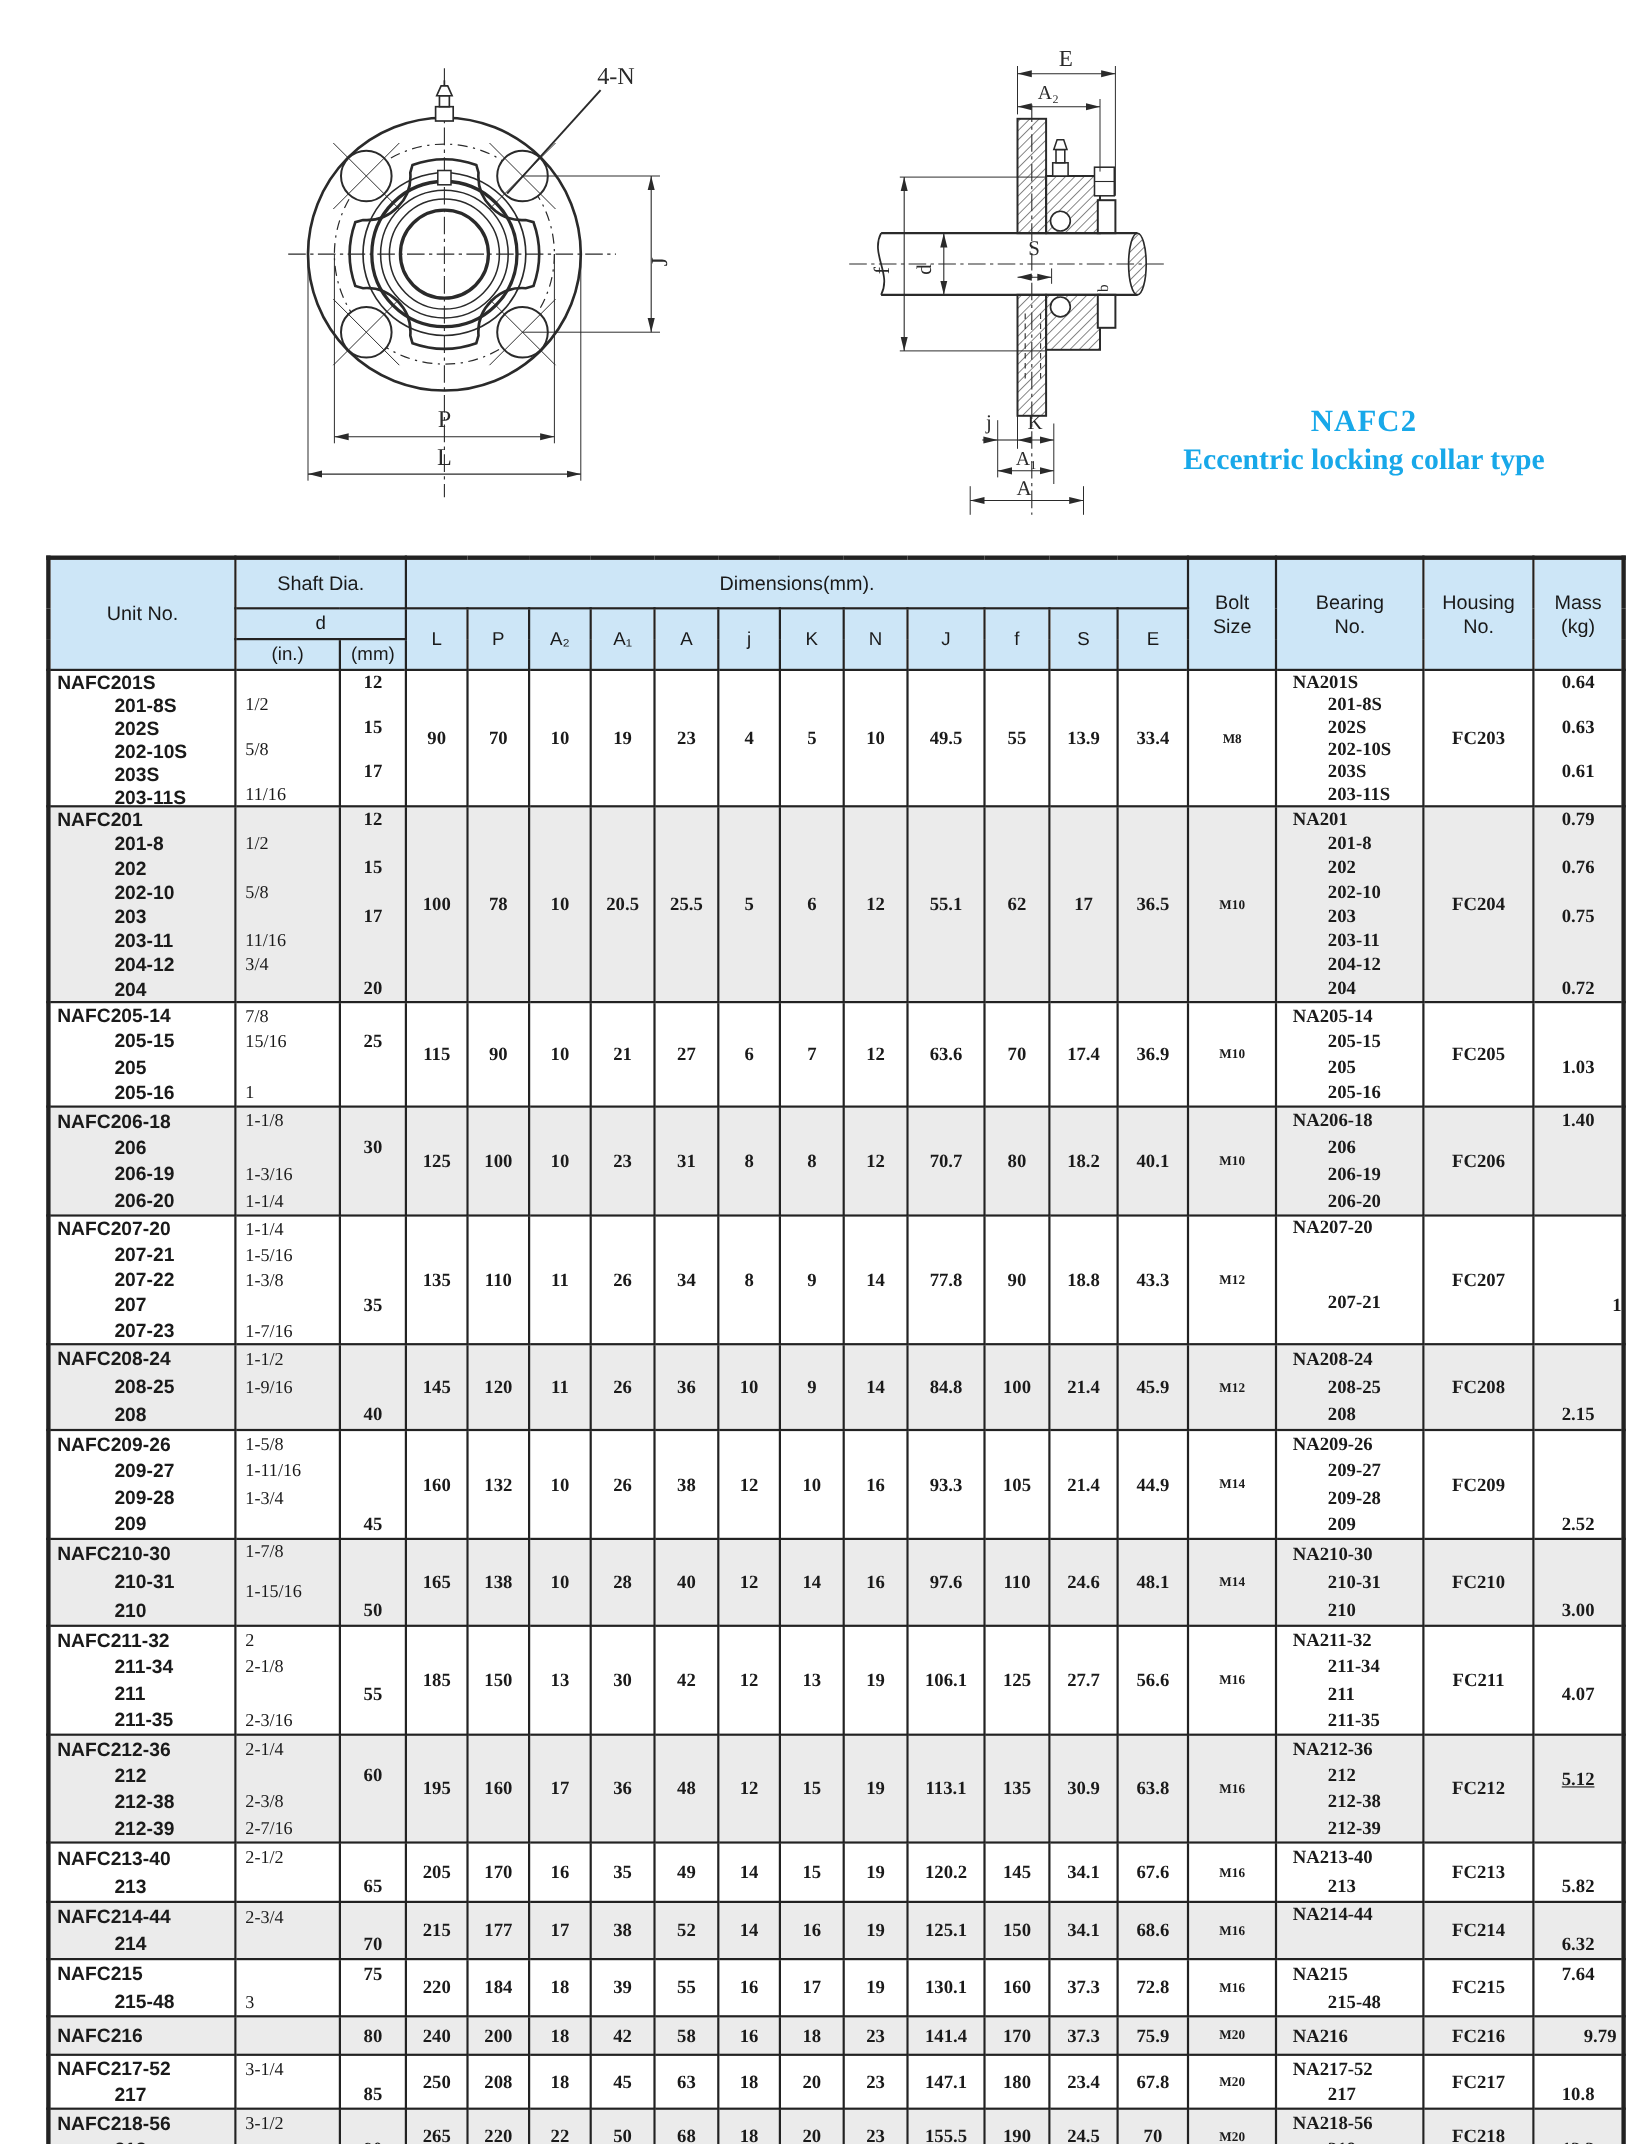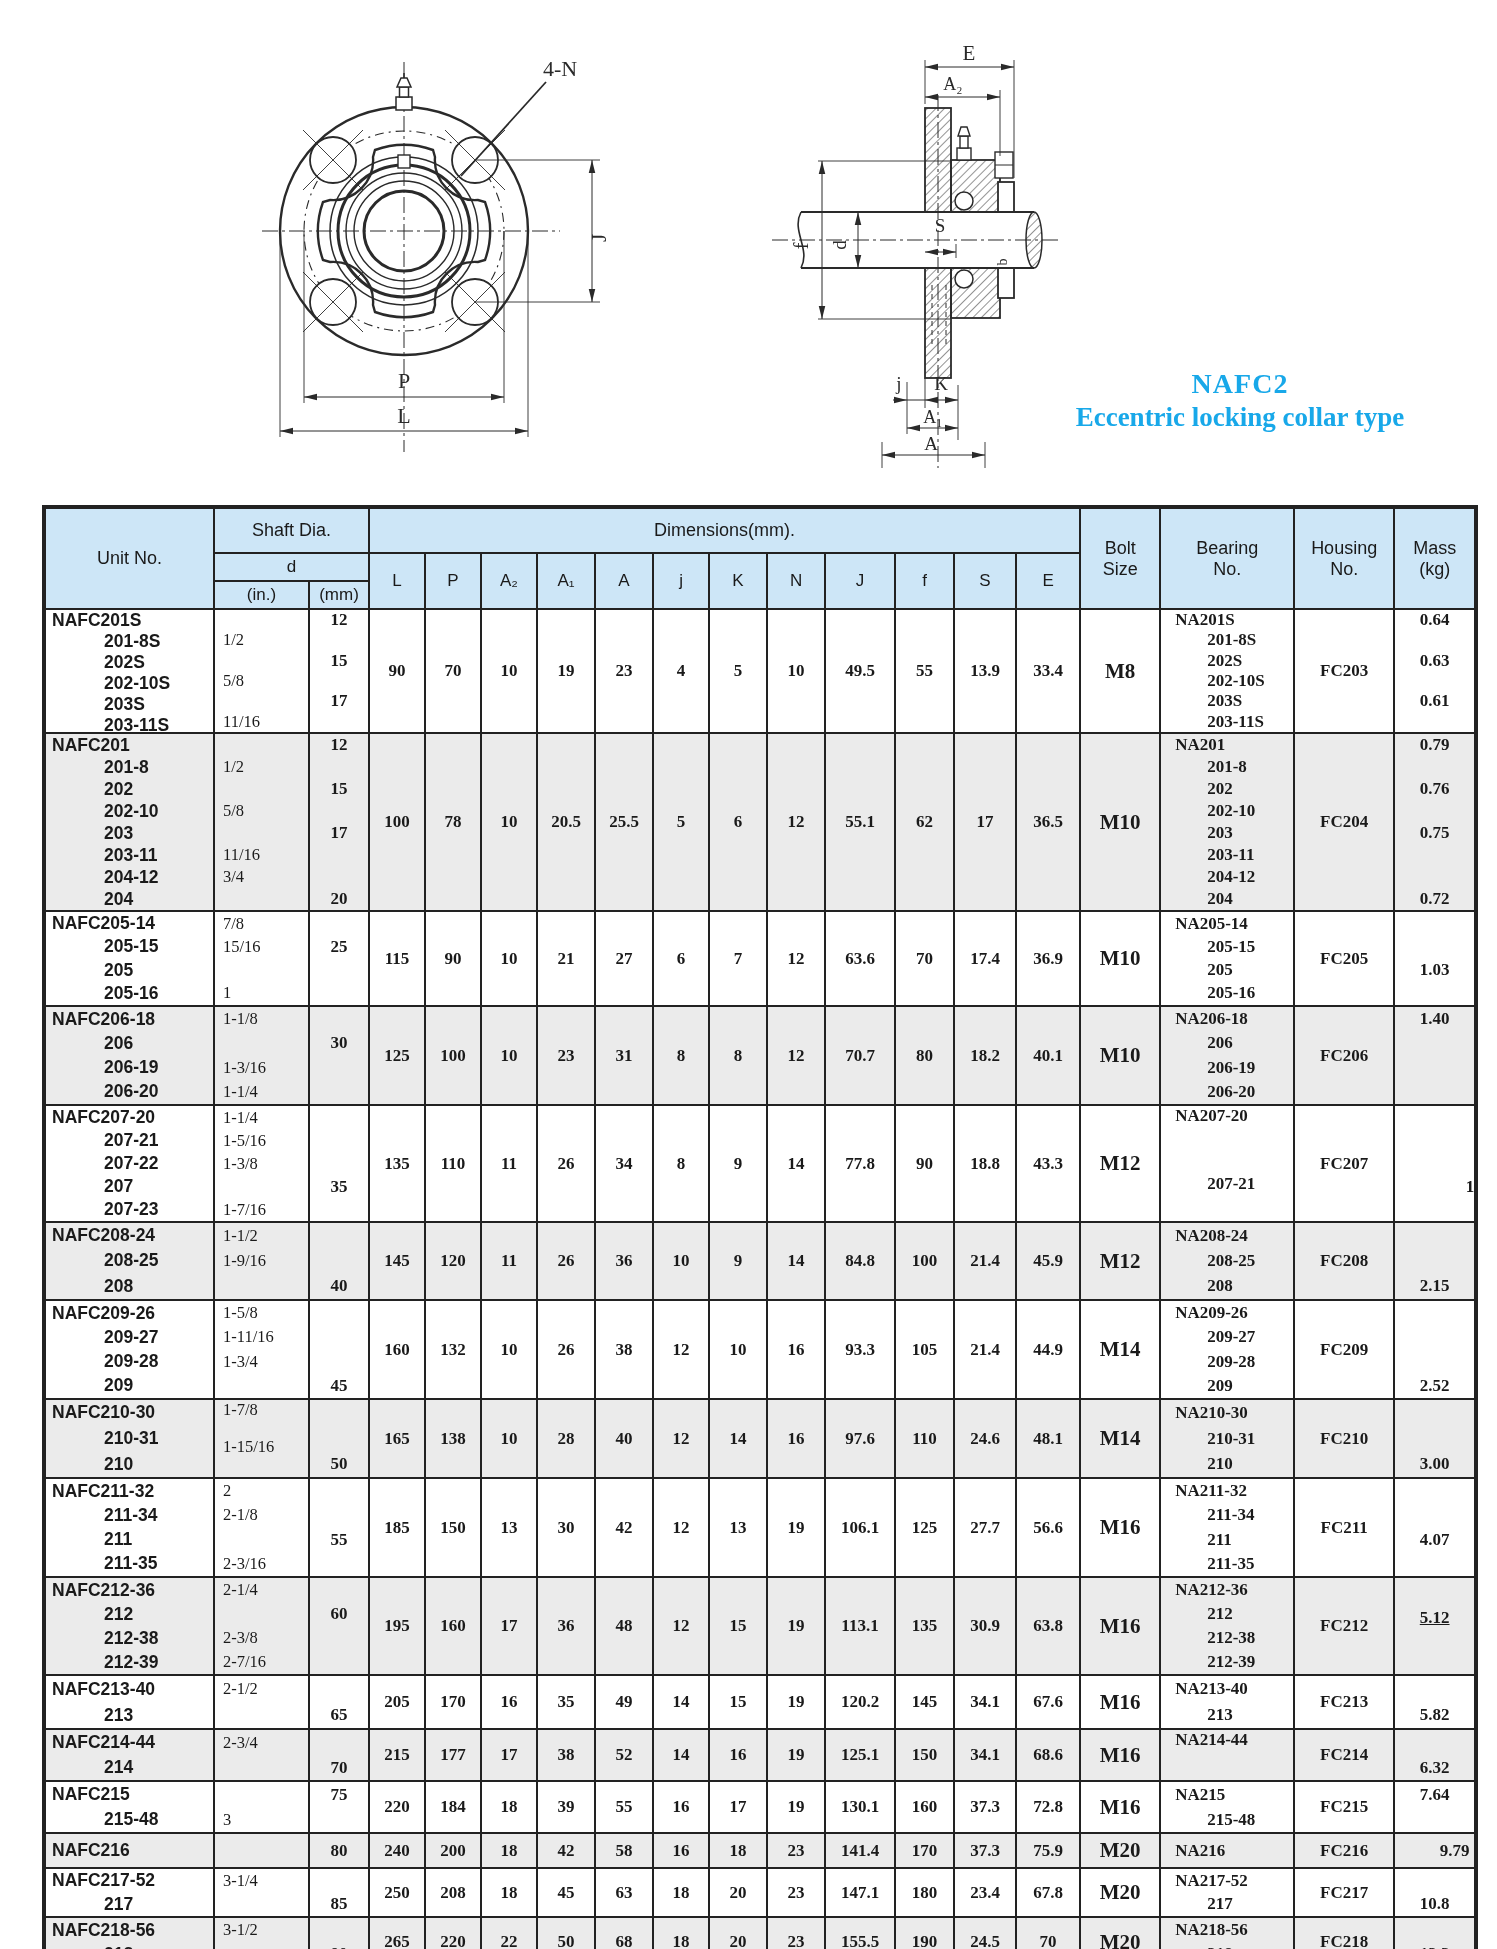--- a/index.html
+++ b/index.html
@@ -20,21 +20,21 @@
   tbody tr{page-break-inside:avoid;}
   tbody tr > td{border-top-width:3px;vertical-align:middle;}
   tr.alt{background:#ebebeb;}
   .stack{display:flex;flex-direction:column;width:100%;}
   .line{flex:1;display:flex;align-items:center;white-space:nowrap;}
   .c-unit .line{font-family:"Liberation Sans",sans-serif;font-weight:bold;font-size:17.5px;padding-left:58px;}
   .c-unit .l0{padding-left:6px;}
   .c-in .line{font-family:"Liberation Serif",serif;font-size:16.5px;padding-left:8px;}
   .c-mm .line{font-family:"Liberation Serif",serif;font-weight:bold;font-size:17px;justify-content:center;}
   td.c-dim{font-family:"Liberation Serif",serif;font-weight:bold;font-size:17px;text-align:center;}
-  td.c-bolt{font-family:"Liberation Serif",serif;font-weight:bold;font-size:21px;text-align:center;}
+  td.c-bolt{font-family:"Liberation Serif",serif;font-weight:bold;font-size:12px;text-align:center;}
   .c-brg .line{font-family:"Liberation Serif",serif;font-weight:bold;font-size:17px;padding-left:46px;}
   .c-brg .l0{padding-left:14px;}
   td.c-hsg{font-family:"Liberation Serif",serif;font-weight:bold;font-size:17px;text-align:center;}
   .c-mass .line{font-family:"Liberation Serif",serif;font-weight:bold;font-size:17px;justify-content:center;}
   svg text{font-family:"Liberation Serif","DejaVu Serif",serif;fill:#2a2a2a;}
 </style>
 </head>
 <body>
 
 <div class="page">

